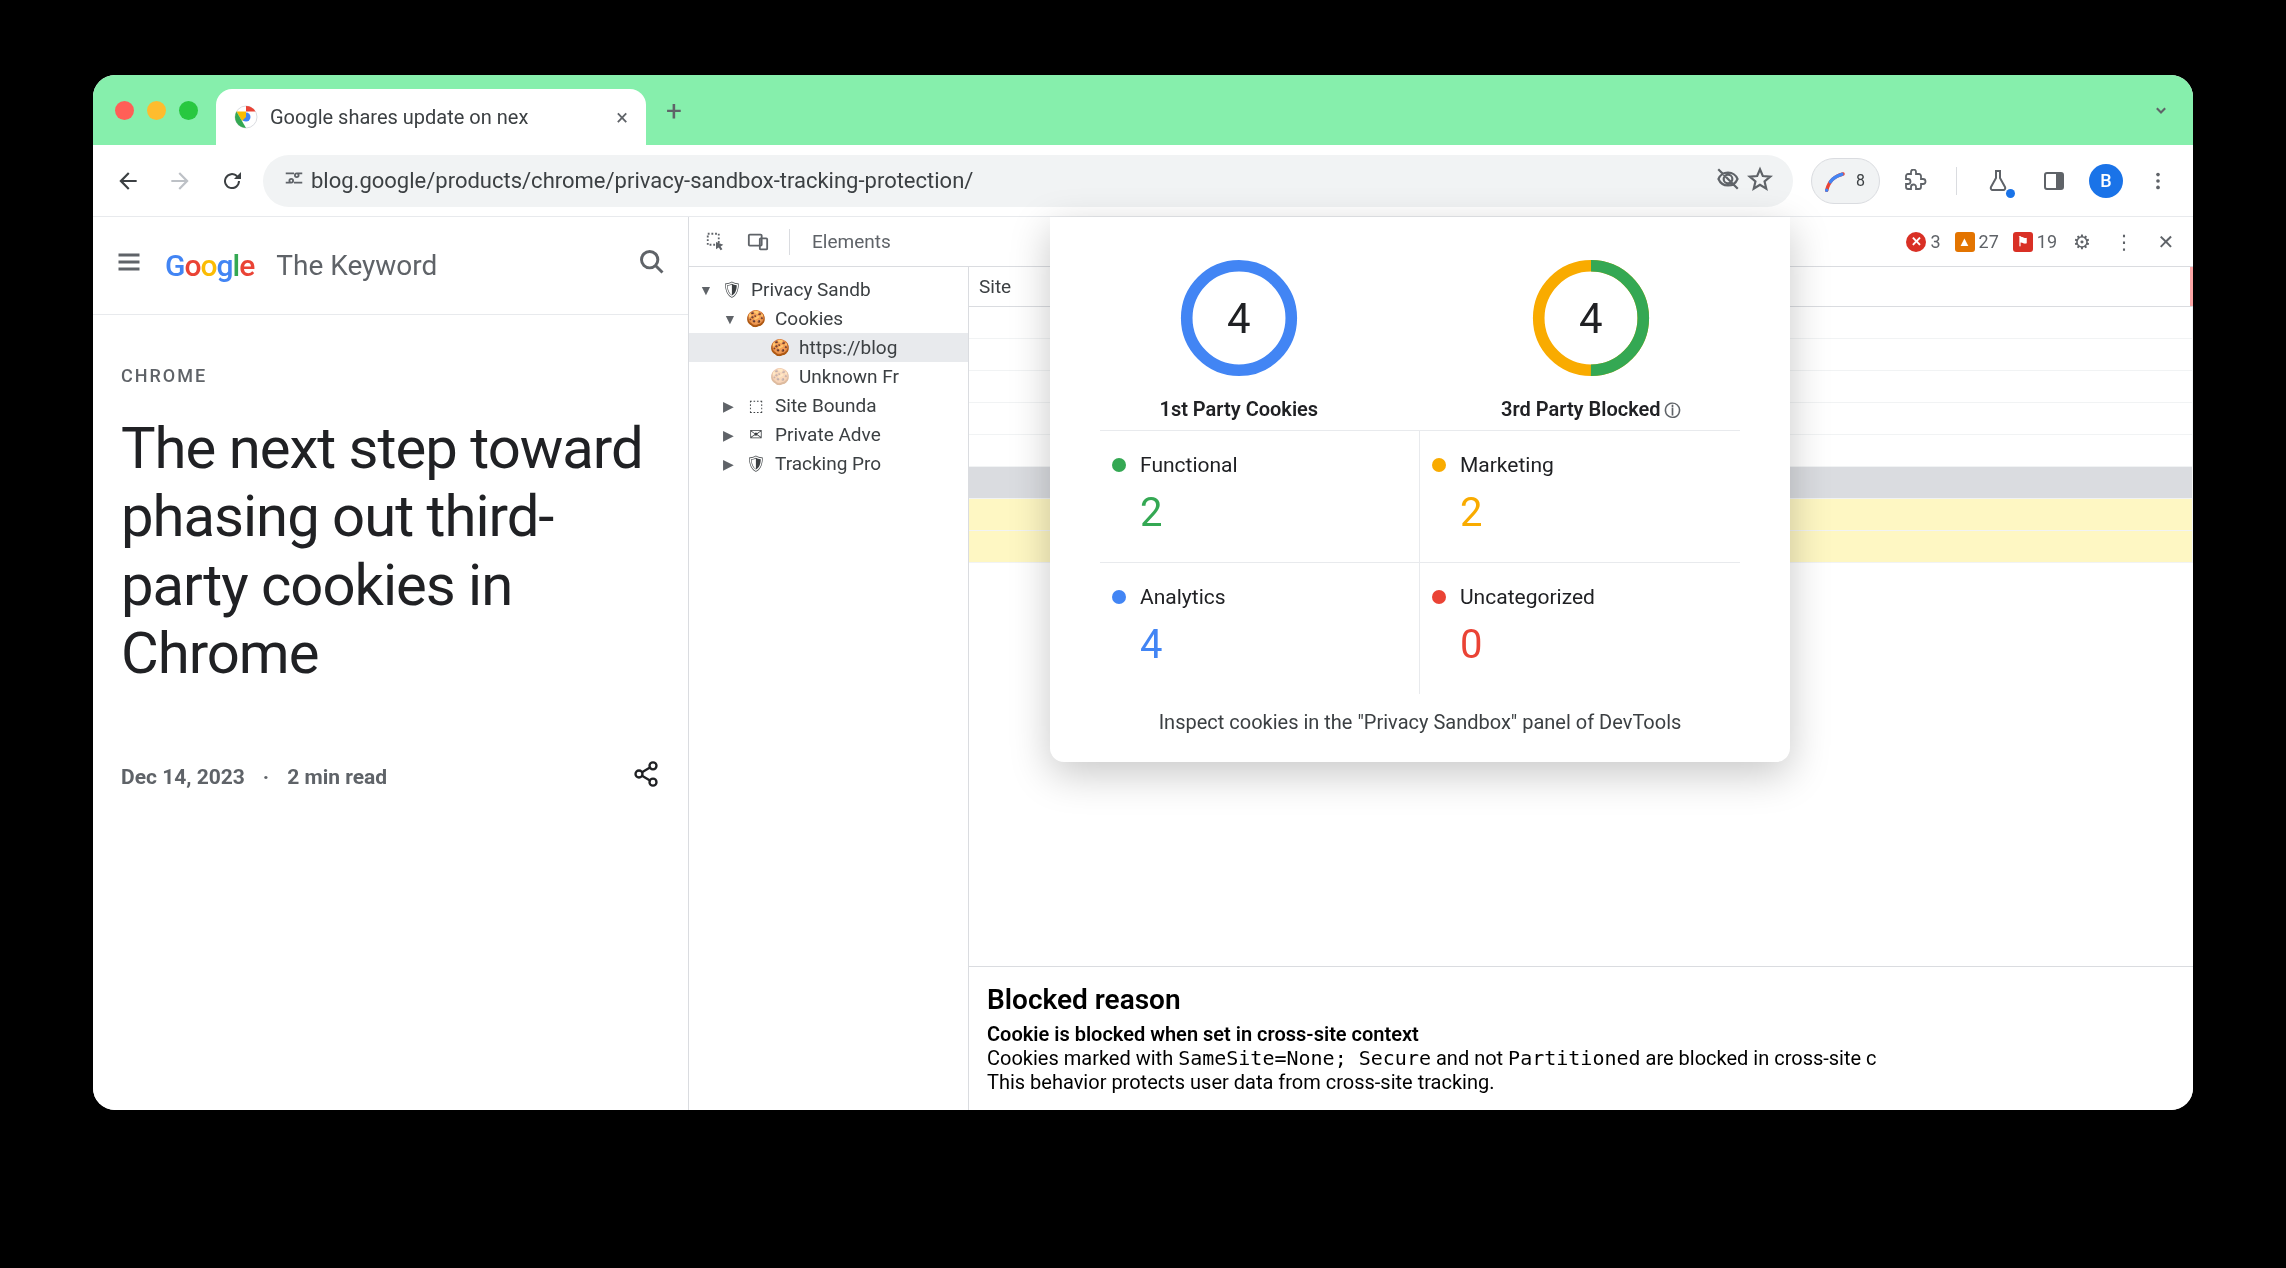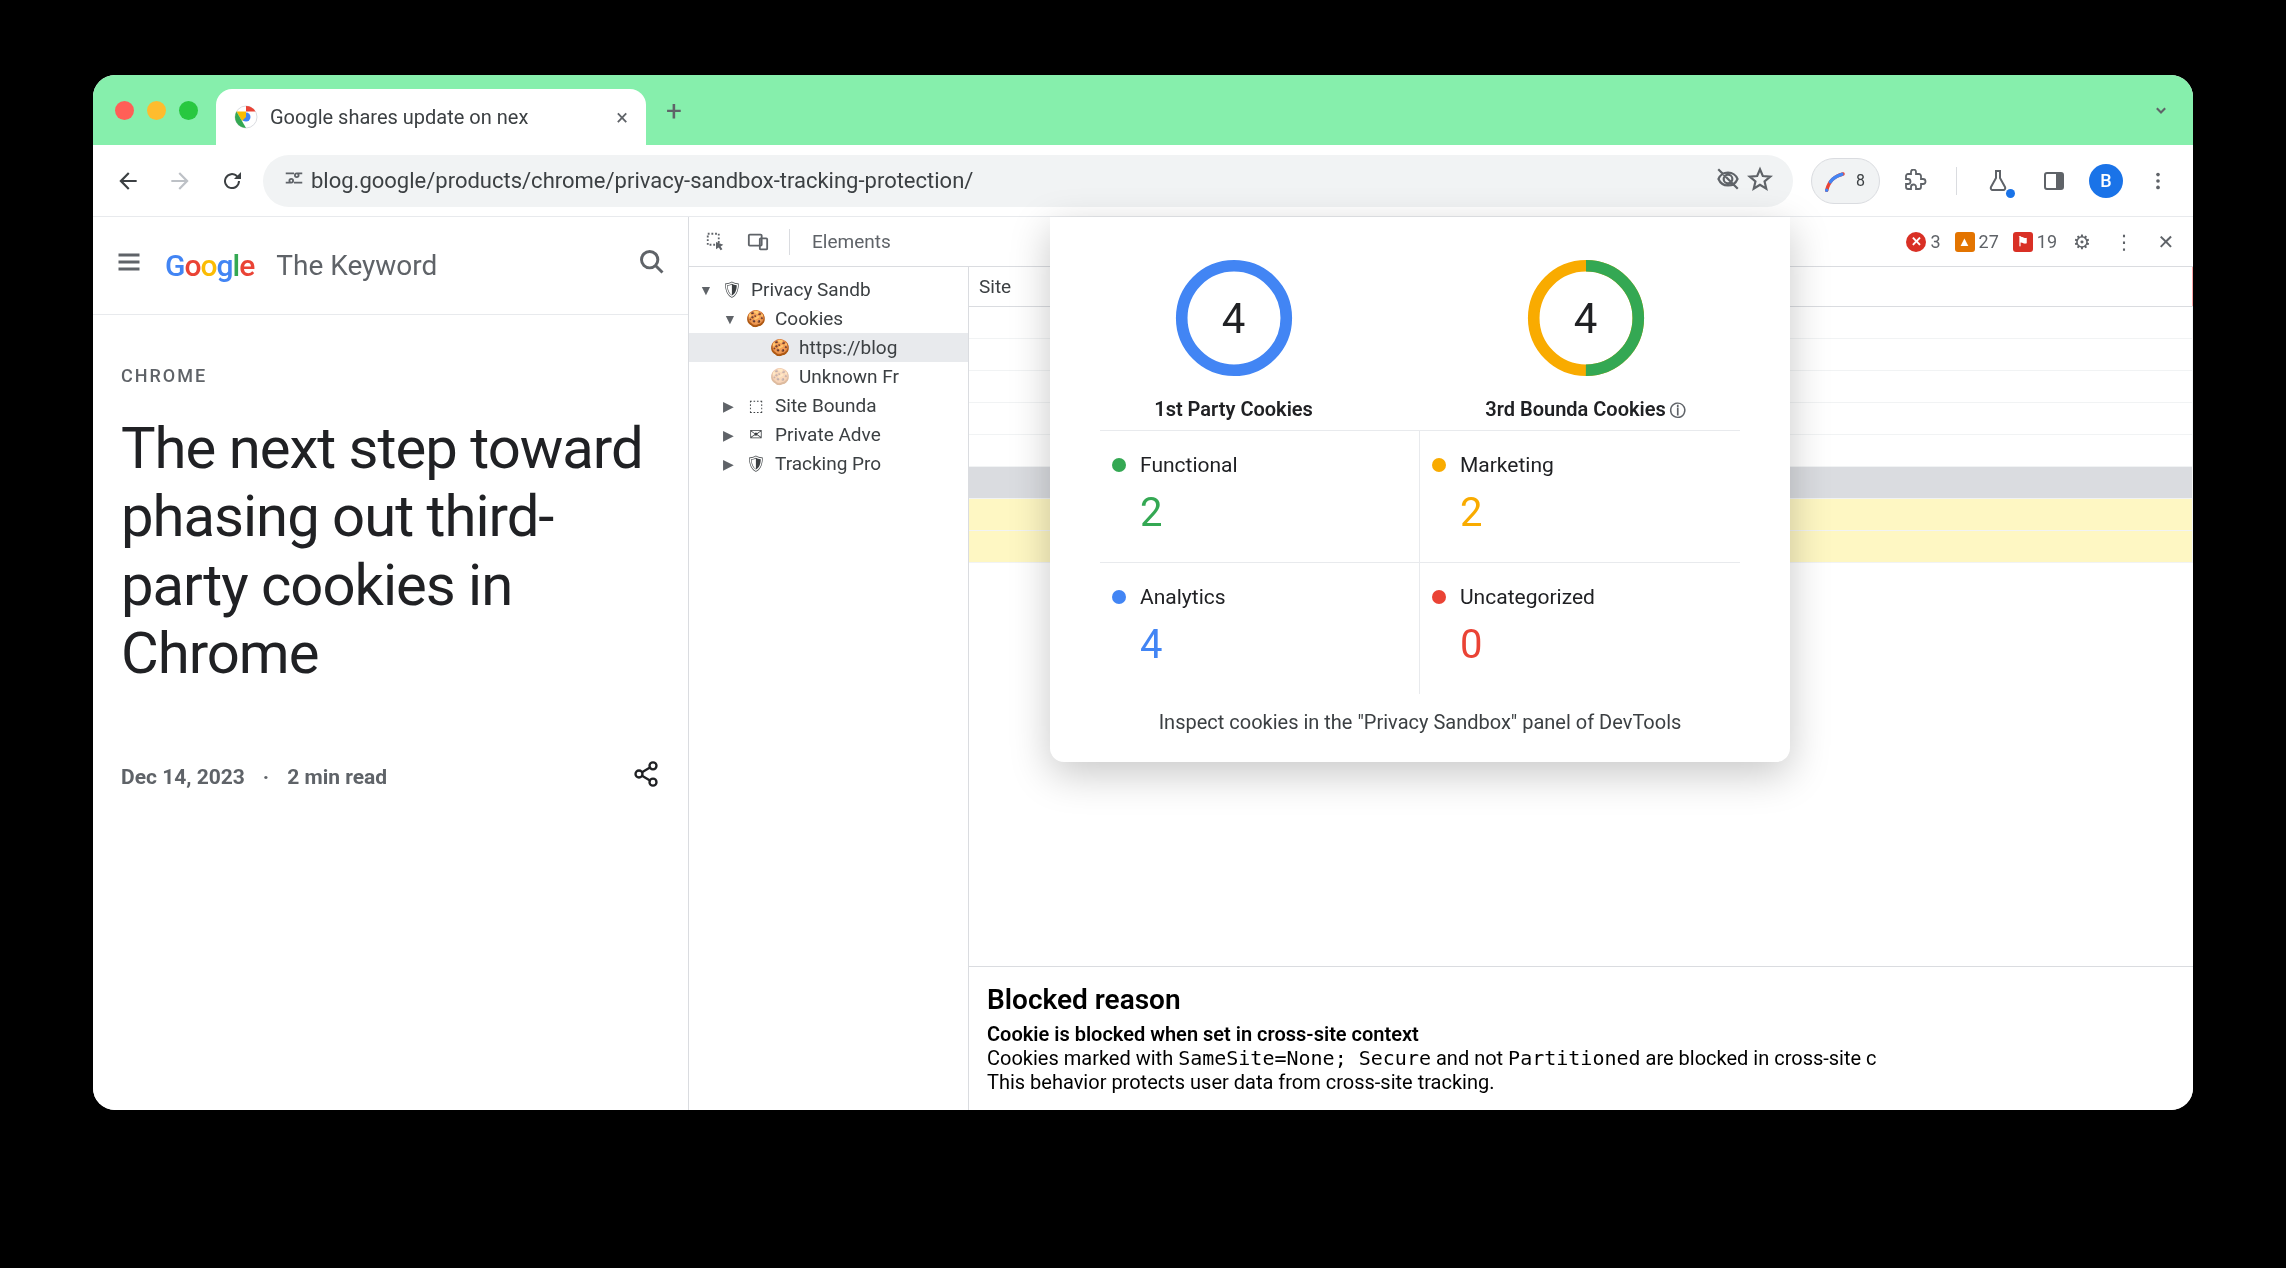--- a/index.html
+++ b/index.html
@@ -60,21 +60,21 @@
   .tree { width:280px; font-size:19px; color:#3c4043; padding-top:8px; border-right:1px solid #dadce0;}
   .tree-item { display:flex; align-items:center; gap:8px; padding:3px 8px 3px 0; white-space:nowrap; overflow:hidden; cursor:pointer;}
   .tree-item.l0{padding-left:10px}.tree-item.l1{padding-left:34px}.tree-item.l2{padding-left:58px}
   .tree-caret{font-size:14px; color:#5f6368; width:14px;}
   .tree-ico{width:22px;height:22px;display:inline-flex;align-items:center;justify-content:center;font-size:16px;}
   .tree-item.sel{background:#e8eaed}
 
   .main-panel { flex:1; display:flex; flex-direction:column; min-width:0;}
   .table-wrap{flex:1; overflow:hidden;}
   .table-head{display:flex;border-bottom:1px solid #dadce0;}
-  .th{padding:8px 10px;font-size:19px;color:#3c4043;border-right:1px solid #fca5a5;}
+  .th{padding:8px 10px;font-size:19px;color:#3c4043;border-right:3px solid #fca5a5;}
   .th.site{width:90px}.th.cat{width:150px}.th.plat{flex:1}
   .tr{display:flex;border-bottom:1px solid #f1f3f4;font-size:19px;}
   .td{padding:4px 10px;border-right:1px solid #f1f3f4;white-space:nowrap;overflow:hidden;text-overflow:ellipsis;}
   .td.site{width:90px}.td.cat{width:150px}.td.plat{flex:1}
   .tr.sel{background:#dadce0}
   .tr.hl{background:#fef7c3}
 
   .blocked { border-top:1px solid #dadce0; padding:16px 18px; font-size:20px; }
   .blocked h4{font-size:28px; font-weight:600; margin-bottom:6px;}
   .blocked .title{font-weight:600;}
@@ -395,21 +395,21 @@
       </div>
       <div class="donut-wrap">
         <div class="donut">
           <svg viewBox="0 0 42 42">
             <circle cx="21" cy="21" r="18" fill="none" stroke="#f9ab00" stroke-width="4"></circle>
             <circle cx="21" cy="21" r="18" fill="none" stroke="#34a853" stroke-width="4" stroke-dasharray="56.5 56.5" stroke-dashoffset="0"></circle>
           </svg>
           <div class="donut-val">4</div>
         </div>
         <div class="donut-label">
-          <span>3rd Bounda Cookies</span><span class="info-ico">ⓘ</span>
+          <span>3rd Party Blocked</span><span class="info-ico">ⓘ</span>
         </div>
       </div>
     </div>
     <div class="cat-grid" id="catgrid">
         <div class="cat-cell">
           <div class="cat-head">
             <span class="cat-dot cd-green"></span>
             <span>Functional</span>
           </div>
           <div class="cat-num cn-green">2</div>

